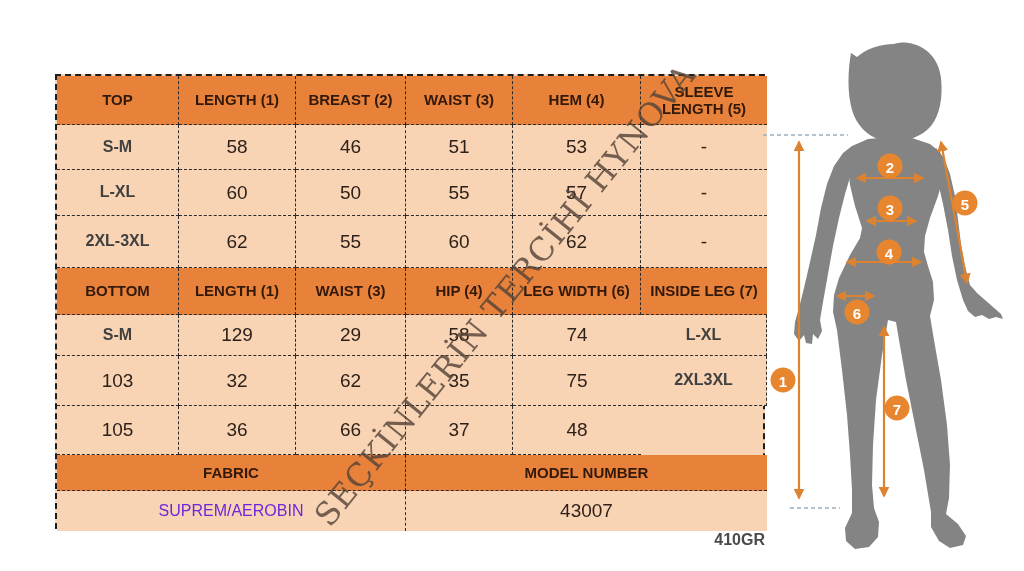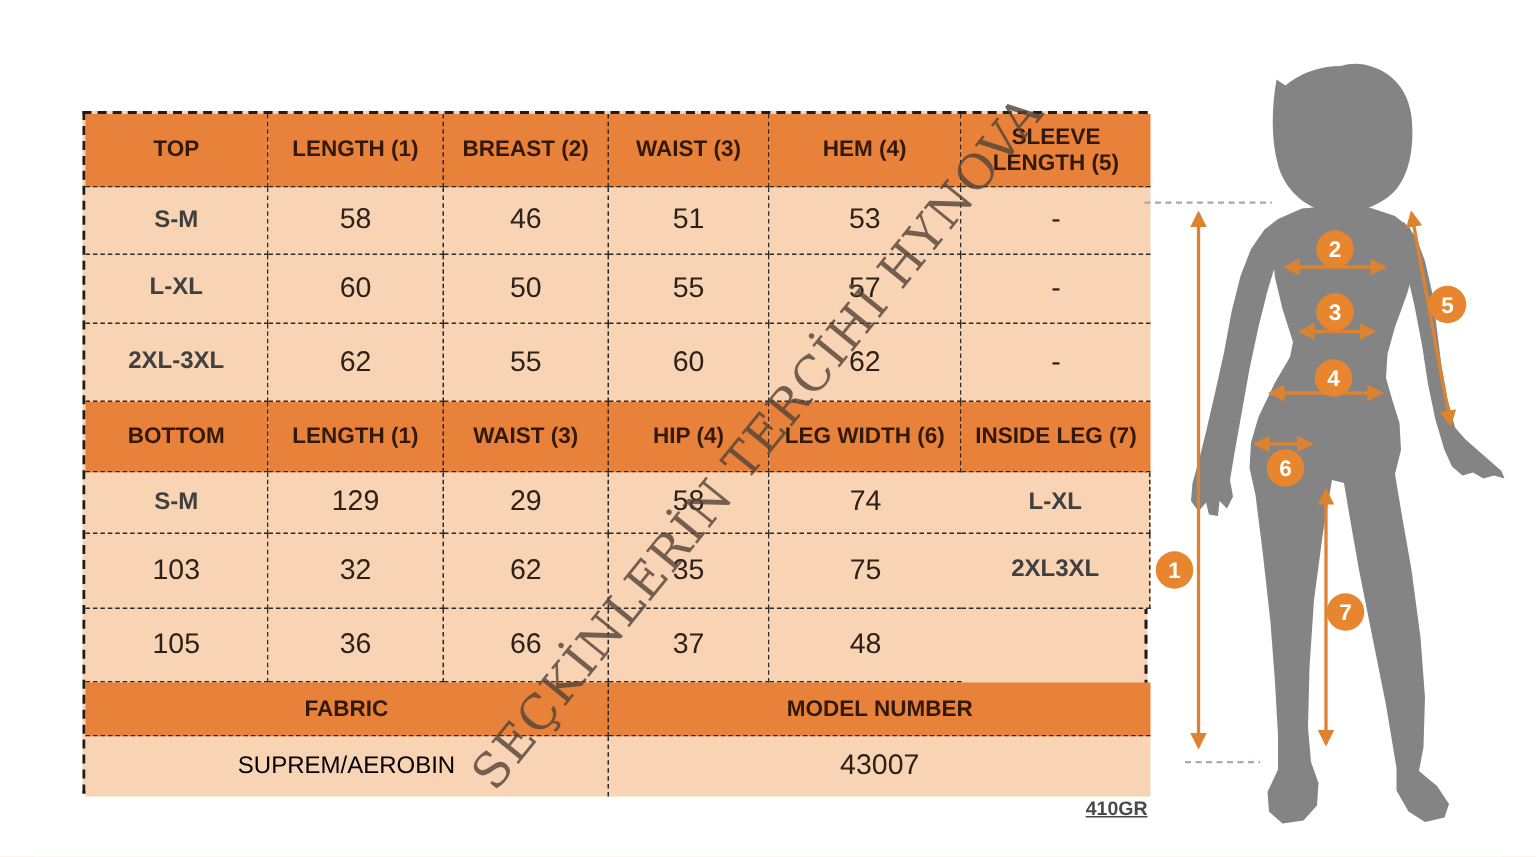--- a/index.html
+++ b/index.html
@@ -25,35 +25,35 @@
     border-bottom:1px dashed #2a2a2a;
     display:flex;align-items:center;justify-content:center;
     text-align:center;padding:0 4px;line-height:1.15;
   }
   .ce{border-right:none;}
   .cb{border-bottom:none;}
   .hdr{background:#E8823B;font-weight:bold;font-size:15px;color:#32190A;}
   .size{font-weight:bold;font-size:16px;color:#404040;background:#F8D3B4;}
   .val{font-size:19px;color:#2E211A;background:#F8D3B4;}
   .span3{grid-column:span 3;}
-  .fabval{font-size:16px;color:#000000;background:#F8D3B4;}
+  .fabval{font-size:16px;color:#6d28d9;background:#F8D3B4;}
   
   .watermark{
     position:absolute;left:505px;top:295px;
     transform:translate(-50%,-50%) rotate(-51deg);
     white-space:nowrap;
     font-family:"DejaVu Serif", serif;
     font-size:32px;letter-spacing:1px;
     color:rgba(86,68,56,0.82);
     z-index:3;pointer-events:none;
   }
   
   .footnote{
     position:absolute;left:55px;top:531px;width:710px;
-    text-align:right;font-size:13px;font-weight:600;color:#4A4A4A;z-index:1;text-decoration:underline;
+    text-align:right;font-size:16px;font-weight:600;color:#4A4A4A;z-index:1;
   }
   
   .diagram{position:absolute;left:0;top:0;width:1024px;height:571px;z-index:2;pointer-events:none;}
   .mnum{font-family:"Liberation Sans", sans-serif;font-size:15px;font-weight:bold;fill:#ffffff;}
 </style>
 </head>
 <body>
 
 <div class="stage">
 

